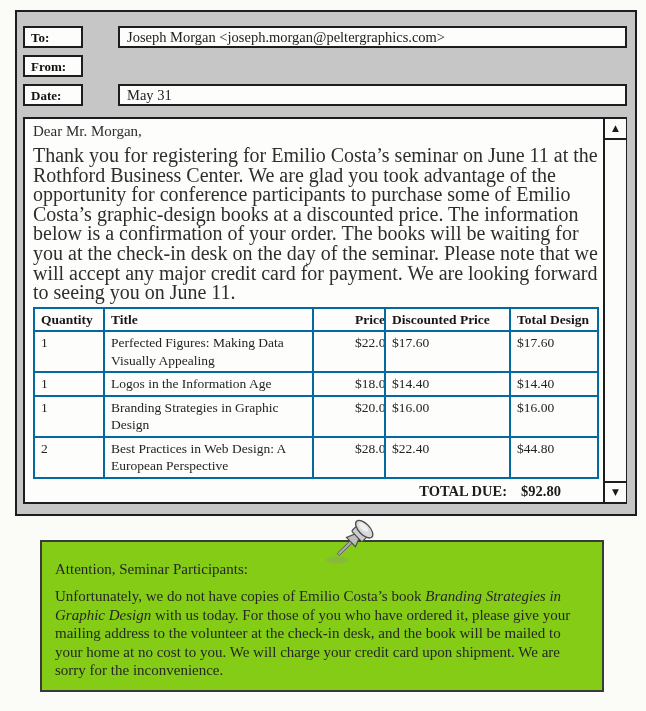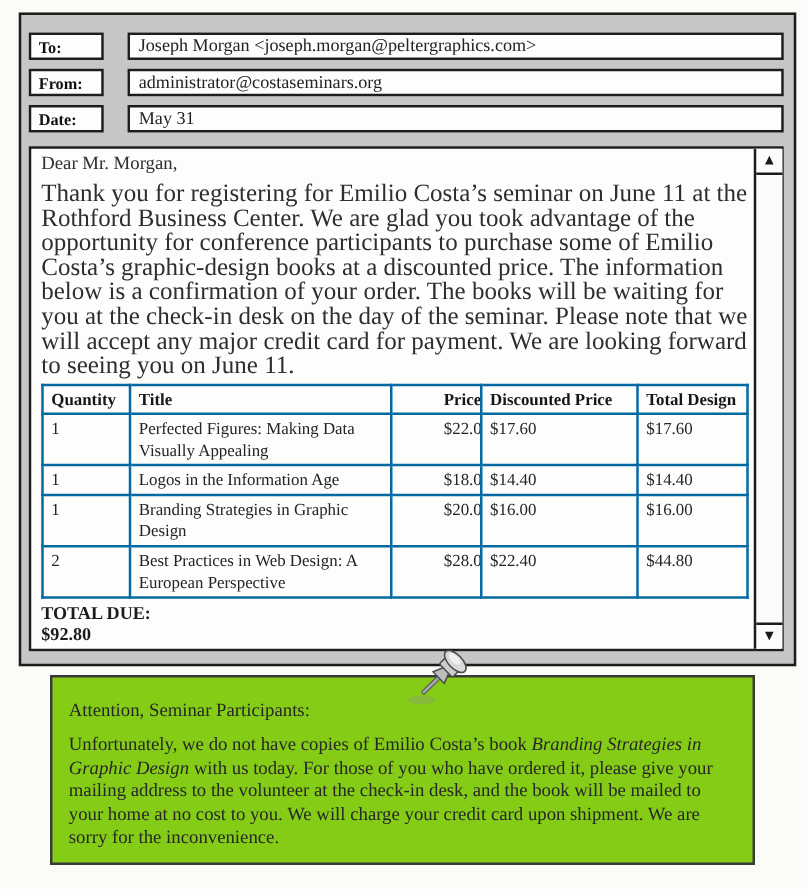--- a/index.html
+++ b/index.html
@@ -19,21 +19,21 @@
     padding:14px 8px 10px 6px;
   }
   .hdr-row { display:flex; align-items:stretch; height:22px; margin-bottom:7px; }
   .hdr-label {
     width:60px; box-sizing:border-box;
     border:2px solid #1d1d1d; background:#fdfdfc;
     font-weight:bold; font-size:13px; line-height:17px;
     padding:1px 0 0 6px; color:#101010;
   }
   .hdr-value {
-    flex:1; margin-left:19px; box-sizing:border-box;
+    flex:1; margin-left:35px; box-sizing:border-box;
     border:2px solid #1d1d1d; background:#fdfdfc;
     font-size:14.5px; line-height:17px;
     padding:1px 4px 0 7px; color:#222;
     white-space:nowrap; overflow:hidden;
   }
 
   .body-box {
     display:flex; margin-top:11px; min-height:332px;
     border:2px solid #1d1d1d; background:#fdfdfc;
   }
@@ -48,21 +48,21 @@
   }
   .order-table th, .order-table td {
     border:2px solid #0369a1; padding:2px 6px;
     text-align:left; vertical-align:top; overflow:hidden;
   }
   .order-table th { font-weight:bold; color:#161616; }
   .order-table .center { text-align:center;padding-left:41px; }
 
   .total-row {
     width:566px; display:flex; justify-content:flex-end; align-items:baseline;
-    margin-top:4px; font-weight:bold; font-size:14.5px; color:#1c1c1c;flex-direction:column;
+    margin-top:4px; font-weight:bold; font-size:14.5px; color:#1c1c1c;
   }
   .total-label { margin-right:14px; }
   .total-value { width:78px; }
 
   .scrollbar {
     width:21px; flex:0 0 21px;
     border-left:2px solid #1d1d1d; background:#fcfcfa;
     display:flex; flex-direction:column;
   }
   .sb-btn {
@@ -90,21 +90,20 @@
 <body>
 
 <section class="email-panel">
 
   <div class="hdr-row">
     <div class="hdr-label">To:</div>
     <div class="hdr-value">Joseph Morgan &lt;joseph.morgan@peltergraphics.com&gt;</div>
   </div>
   <div class="hdr-row">
     <div class="hdr-label">From:</div>
-    <div class="hdr-value">administrator@costaseminars.org</div>
   </div>
   <div class="hdr-row">
     <div class="hdr-label">Date:</div>
     <div class="hdr-value">May 31</div>
   </div>
 
   <div class="body-box">
     <div class="body-content">
       <p class="salutation">Dear Mr. Morgan,</p>
       <p class="letter">Thank you for registering for Emilio Costa’s seminar on June 11 at the Rothford Business Center. We are glad you took advantage of the opportunity for conference participants to purchase some of Emilio Costa’s graphic-design books at a discounted price. The information below is a confirmation of your order. The books will be waiting for you at the check-in desk on the day of the seminar. Please note that we will accept any major credit card for payment. We are looking forward to seeing you on June 11.</p>

